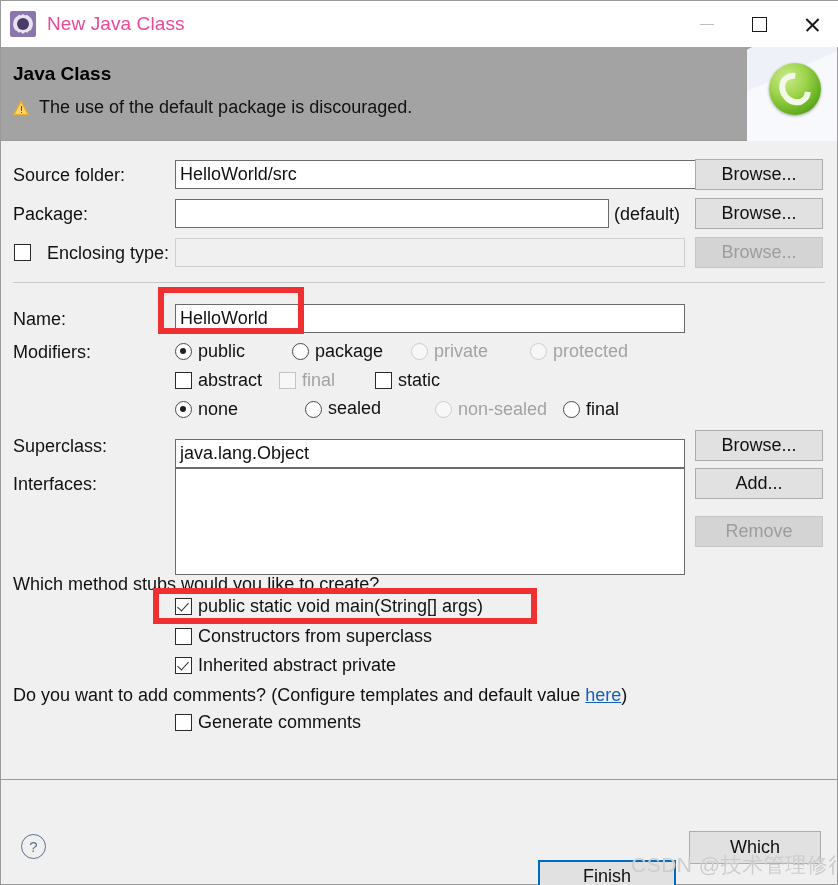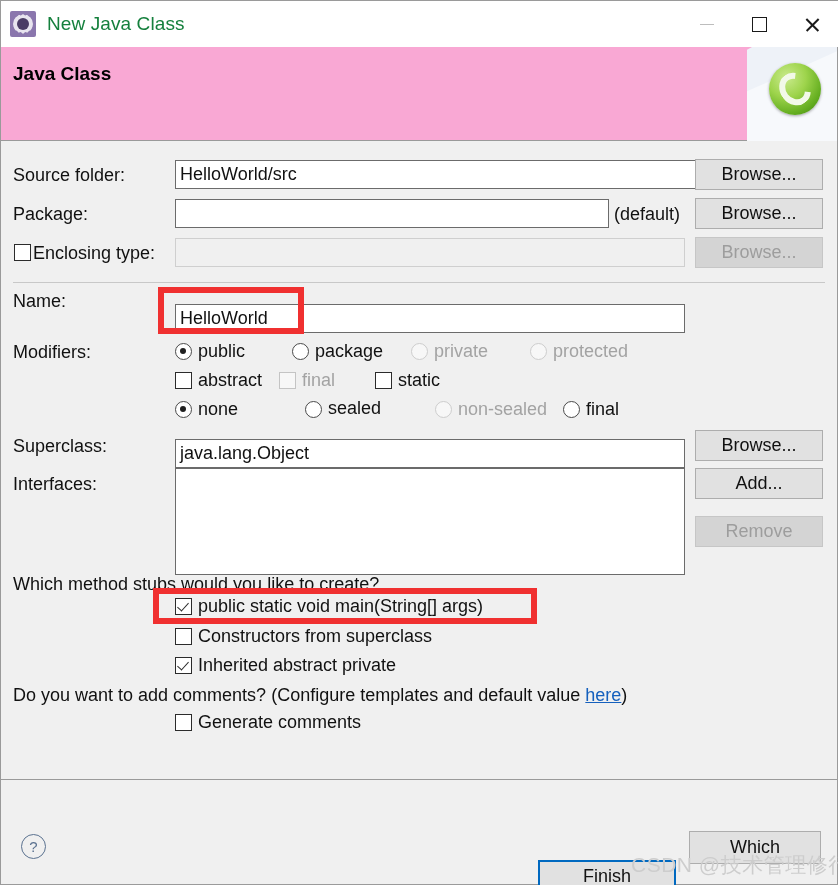--- a/index.html
+++ b/index.html
@@ -38,21 +38,21 @@
                        105% 60%,95% 69%,93% 82%,80% 84%,73% 94%,61% 90%,50% 100%,
                        39% 90%,27% 94%,20% 84%,7% 82%,5% 69%,-5% 60%,0% 47%,
                        -5% 35%,5% 27%,7% 14%,20% 13%,27% 3%,39% 7%);
   }
   .app-icon .cog-inner {
     position:absolute; left:7px; top:7px; width:12px; height:12px;
     background:#4b3c66; border-radius:50%;
   }
   .title-text {
     margin-left:11px;
-    font-size:19px; color:#15803d; letter-spacing:0.1px;
+    font-size:19px; color:#ec4899; letter-spacing:0.1px;
   }
   .win-controls {
     position:absolute; right:0; top:0; height:46px;
     display:flex; align-items:stretch;
   }
   .win-btn {
     width:53px; display:flex; align-items:center; justify-content:center;
     cursor:default;
   }
   .min-glyph { width:14px; height:1px; background:#bdbdbd; display:block; }
@@ -61,21 +61,21 @@
   .close-glyph::before, .close-glyph::after {
     content:""; position:absolute; left:0; top:8px; width:17px; height:1.6px;
     background:#1a1a1a;
   }
   .close-glyph::before { transform:rotate(45deg); }
   .close-glyph::after  { transform:rotate(-45deg); }
 
   
   .header {
     position:absolute; left:0; top:46px; width:836px; height:94px;
-    background:#f9a8d4;
+    background:#a3a3a3;
     border-bottom:1px solid #9a9a9a;
   }
   .header-title {
     position:absolute; left:12px; top:16px;
     font-size:19px; font-weight:bold; color:#000;
   }
   .header-msg-row {
     position:absolute; left:12px; top:50px;
     display:flex; align-items:center;
   }
@@ -260,20 +260,29 @@
         <span class="max-glyph"></span>
       </div>
       <div class="win-btn">
         <span class="close-glyph"></span>
       </div>
     </div>
   </div>
 
   <div class="header">
     <div class="header-title">Java Class</div>
+    <div class="header-msg-row">
+      <span class="warn-icon">
+        <span class="tri"></span>
+          <span class="tri-in"></span>
+        <span class="bang"></span>
+          <span class="dot"></span>
+      </span>
+      <span class="header-msg">The use of the default package is discouraged.</span>
+    </div>
     <div class="banner">
       <div class="swoosh"></div>
       <div class="swoosh2"></div>
       <div class="eclipse-ball">
           <div class="c"></div>
         </div>
     </div>
   </div>
 
   <div class="body-area">
@@ -281,27 +290,27 @@
     <div class="row-label" style="left:12px; top:23px;">Source folder:</div>
     <div class="txt" style="left:174px; top:18px; width:614px; height:29px;" title="HelloWorld/src">HelloWorld/src</div>
     <div class="btn" style="left:694px; top:17px; width:128px; height:31px;">Browse...</div>
 
     <div class="row-label" style="left:12px; top:62px;">Package:</div>
     <div class="txt" style="left:174px; top:57px; width:434px; height:29px;"></div>
     <div class="suffix" style="left:613px; top:62px;">(default)</div>
     <div class="btn" style="left:694px; top:56px; width:128px; height:31px;">Browse...</div>
 
     <div class="cb" style="left:13px; top:102px;"></div>
-    <div class="row-label" style="left:32px; top:101px;">Enclosing type:</div>
+    <div class="row-label" style="left:46px; top:101px;">Enclosing type:</div>
     <div class="txt disabled" style="left:174px; top:96px; width:510px; height:29px;"></div>
     <div class="btn disabled" style="left:694px; top:95px; width:128px; height:31px;">Browse...</div>
 
     <div class="sep" style="left:12px; top:140px; width:812px;"></div>
 
-    <div class="row-label" style="left:12px; top:149px;">Name:</div>
+    <div class="row-label" style="left:12px; top:167px;">Name:</div>
     <div class="txt" style="left:174px; top:162px; width:510px; height:29px;">HelloWorld</div>
 
     <div class="row-label" style="left:12px; top:200px;">Modifiers:</div>
 
     <div class="rb checked" style="left:174px; top:201px;"></div>
     <div class="opt-label" style="left:197px; top:199px;">public</div>
 
     <div class="rb" style="left:291px; top:201px;"></div>
     <div class="opt-label" style="left:314px; top:199px;">package</div>
 

